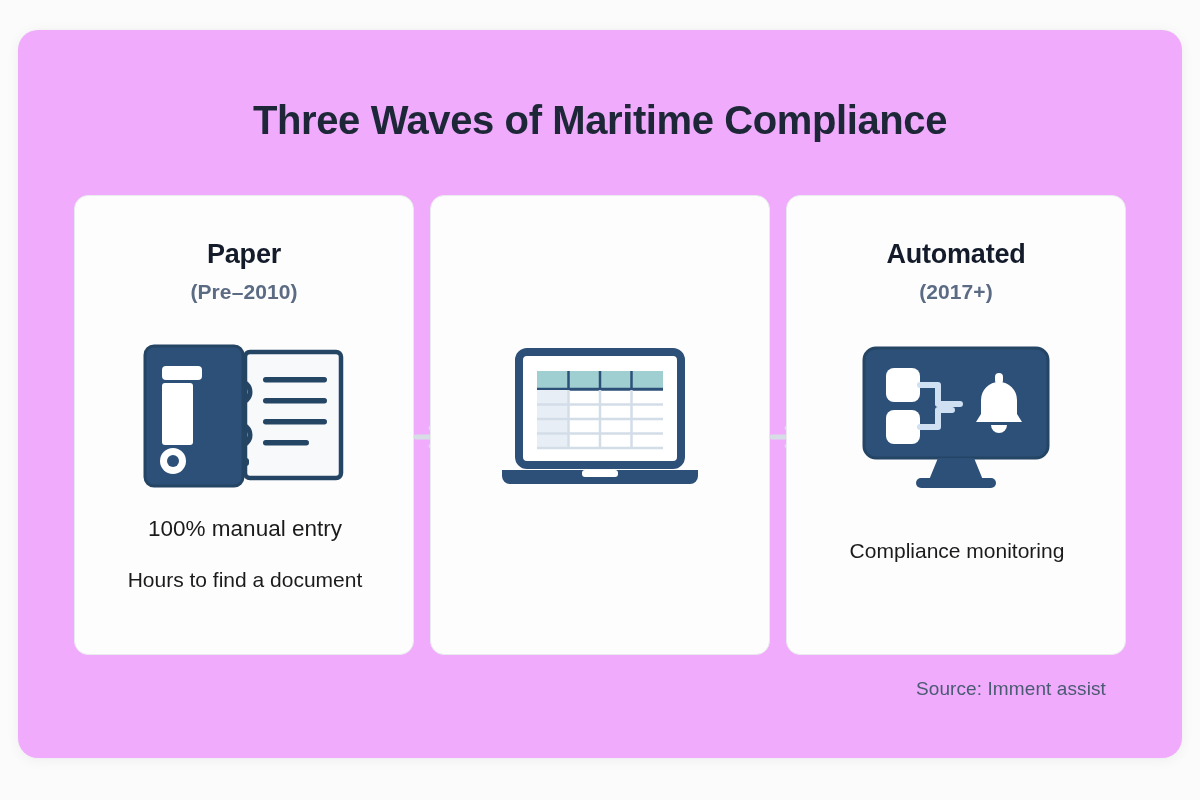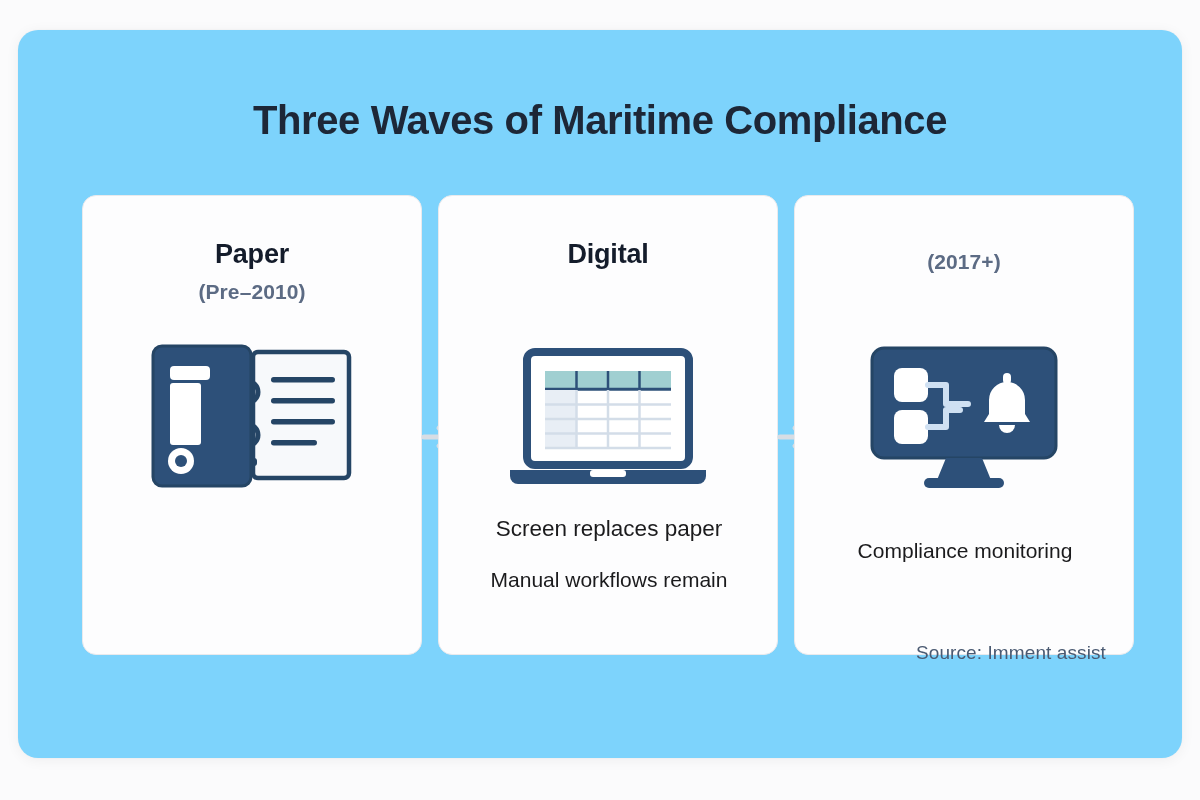--- a/index.html
+++ b/index.html
@@ -15,21 +15,21 @@
     font-family: "Liberation Sans", sans-serif;
     -webkit-font-smoothing: antialiased;
   }
 
   .panel {
     position: absolute;
     left: 18px;
     top: 30px;
     width: 1164px;
     height: 728px;
-    background: #7dd3fc;
+    background: #f0abfc;
     border-radius: 20px;
     box-shadow: 0 2px 14px rgba(15, 23, 42, 0.055),
                 0 0 0 1px rgba(15, 23, 42, 0.012);
   }
 
   .page-title {
     position: absolute;
     left: 0;
     top: 68px;
     width: 100%;
@@ -40,21 +40,20 @@
     color: #1d2737;
   }
 
   
   .cards {
     position: absolute;
     left: 56px;
     top: 165px;
     width: 1052px;
     height: 460px;
-    margin-left: 8px;
   }
 
   .card {
     position: absolute;
     top: 0;
     width: 340px;
     height: 460px;
     background: #fdfdfe;
     border: 1px solid #e9eaed;
     border-radius: 14px;
@@ -131,21 +130,21 @@
     align-items: center;
     justify-content: center;
   }
   .arrow-0 { left: 336px; }
   .arrow-1 { left: 692px; }
 
   
   .source {
     position: absolute;
     right: 76px;
-    top: 612px;
+    top: 648px;
     font-size: 19px;
     color: #4a5a72;
     letter-spacing: 0.1px;
   }
 </style>
 </head>
 <body>
 
 <div class="panel">
 
@@ -177,32 +176,35 @@
 
           <rect x="25" y="22" width="40" height="14" rx="4" fill="#ffffff"></rect>
 
           <rect x="25" y="39" width="31" height="62" rx="3" fill="#ffffff"></rect>
 
           <circle cx="36" cy="117" r="13" fill="#ffffff"></circle>
           <circle cx="36" cy="117" r="6" fill="#2d5079"></circle>
         </svg>
       </div>
 
+      <div class="card-lines">
+        <div class="line-primary">100% manual entry</div>
+        <div class="line-secondary">Hours to find a document</div>
+      </div>
     </div>
 
     <div class="arrow arrow-0">
       <svg width="34" height="30" viewBox="0 0 34 30" aria-hidden="true">
         <path d="M3 15 H26" stroke="#d7dde4" stroke-width="5" stroke-linecap="round" fill="none"></path>
         <path d="M18 6 L29 15 L18 24" stroke="#d7dde4" stroke-width="5" stroke-linecap="round" stroke-linejoin="round" fill="none"></path>
       </svg>
     </div>
 
     <div class="card card-1">
       <div class="card-head">
-        <div class="card-title">Digital</div>
       </div>
 
       <div class="card-icon">
         <svg width="212" height="150" viewBox="0 0 212 150" aria-hidden="true">
 
           <rect x="25" y="8" width="162" height="113" rx="8" fill="#ffffff" stroke="#2d5079" stroke-width="8"></rect>
 
           <rect x="43" y="27" width="126" height="17" fill="#a0cfd1"></rect>
           <line x1="74.5" y1="27" x2="74.5" y2="44" stroke="#2d5079" stroke-width="2.5"></line>
           <line x1="106" y1="27" x2="106" y2="44" stroke="#2d5079" stroke-width="2.5"></line>
@@ -218,35 +220,32 @@
 
           <line x1="74.5" y1="46" x2="74.5" y2="104" stroke="#d3dde8" stroke-width="2.5"></line>
           <line x1="106" y1="46" x2="106" y2="104" stroke="#d3dde8" stroke-width="2.5"></line>
           <line x1="137.5" y1="46" x2="137.5" y2="104" stroke="#d3dde8" stroke-width="2.5"></line>
 
           <path d="M8 126 H204 a0 0 0 0 1 0 0 v6 a8 8 0 0 1 -8 8 H16 a8 8 0 0 1 -8 -8 Z" fill="#2d5079"></path>
           <rect x="88" y="126" width="36" height="7" rx="3" fill="#ffffff"></rect>
         </svg>
       </div>
 
-      <div class="card-lines">
-        <div class="line-primary">Screen replaces paper</div>
-        <div class="line-secondary">Manual workflows remain</div>
-      </div>
     </div>
 
     <div class="arrow arrow-1">
       <svg width="34" height="30" viewBox="0 0 34 30" aria-hidden="true">
         <path d="M3 15 H26" stroke="#d7dde4" stroke-width="5" stroke-linecap="round" fill="none"></path>
         <path d="M18 6 L29 15 L18 24" stroke="#d7dde4" stroke-width="5" stroke-linecap="round" stroke-linejoin="round" fill="none"></path>
       </svg>
     </div>
 
     <div class="card card-2">
       <div class="card-head">
+        <div class="card-title">Automated</div>
         <div class="card-period">(2017+)</div>
       </div>
 
       <div class="card-icon">
         <svg width="192" height="150" viewBox="0 0 192 150" aria-hidden="true">
 
           <rect x="4" y="4" width="184" height="110" rx="12" fill="#2d5079" stroke="#254565" stroke-width="3"></rect>
 
           <rect x="26" y="24" width="34" height="34" rx="8" fill="#ffffff"></rect>
           <rect x="26" y="66" width="34" height="34" rx="8" fill="#ffffff"></rect>

